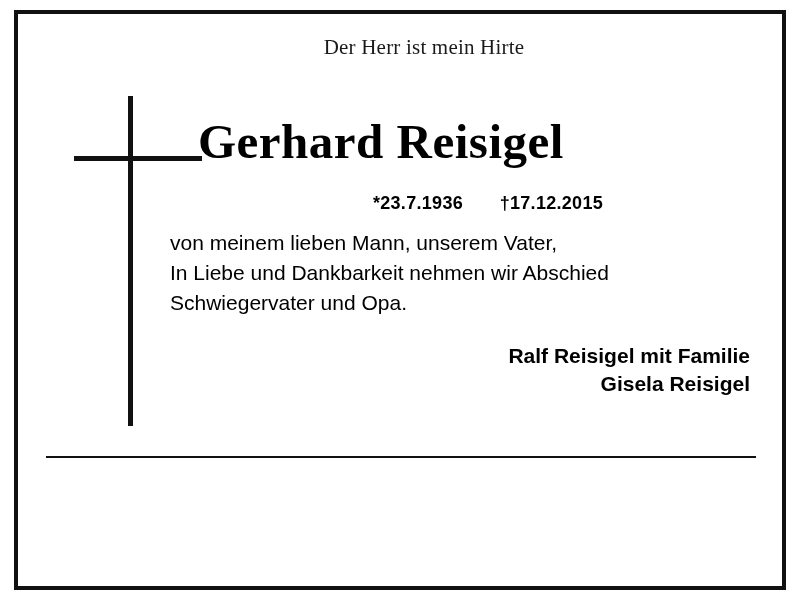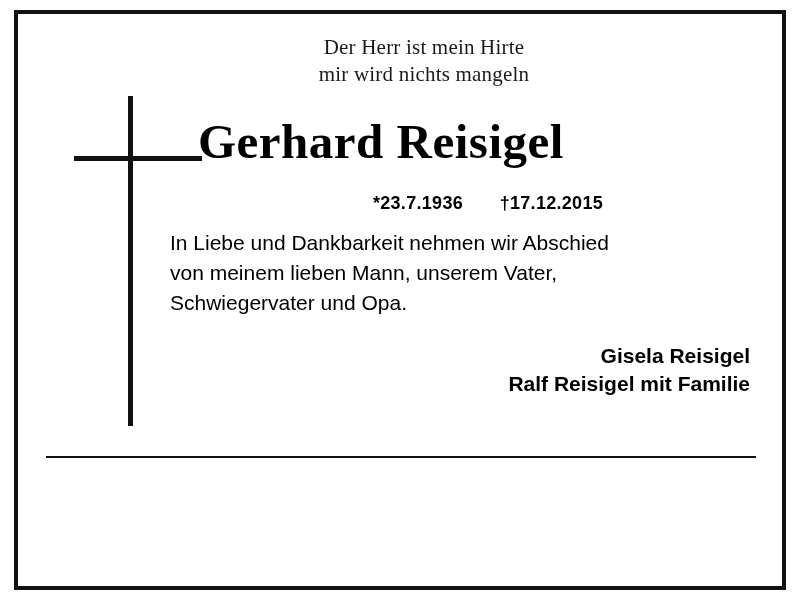--- a/index.html
+++ b/index.html
@@ -173,45 +173,44 @@
 </style>
 </head>
 <body>
 
 <div class="page">
   <div class="obituary">
     <div class="inner">
 
       <div class="verse">
         <div>Der Herr ist mein Hirte</div>
-        <div>mir wird nichts mangeln</div>
       </div>
 
       <div class="cross">
         <div class="vbar"></div>
         <div class="hbar"></div>
       </div>
 
       <div class="name">Gerhard Reisigel</div>
 
       <div class="dates">
         <span>*23.7.1936</span>
         <span class="sep"></span>
         <span>†17.12.2015</span>
       </div>
 
       <div class="message">
+        <div>von meinem lieben Mann, unserem Vater,</div>
         <div>In Liebe und Dankbarkeit nehmen wir Abschied</div>
-        <div>von meinem lieben Mann, unserem Vater,</div>
         <div>Schwiegervater und Opa.</div>
       </div>
 
       <div class="survivors">
+        <div>Ralf Reisigel mit Familie</div>
         <div>Gisela Reisigel</div>
-        <div>Ralf Reisigel mit Familie</div>
       </div>
 
       <div class="divider"></div>
 
 
     </div>
   </div>
 </div>
 
 </body></html>

